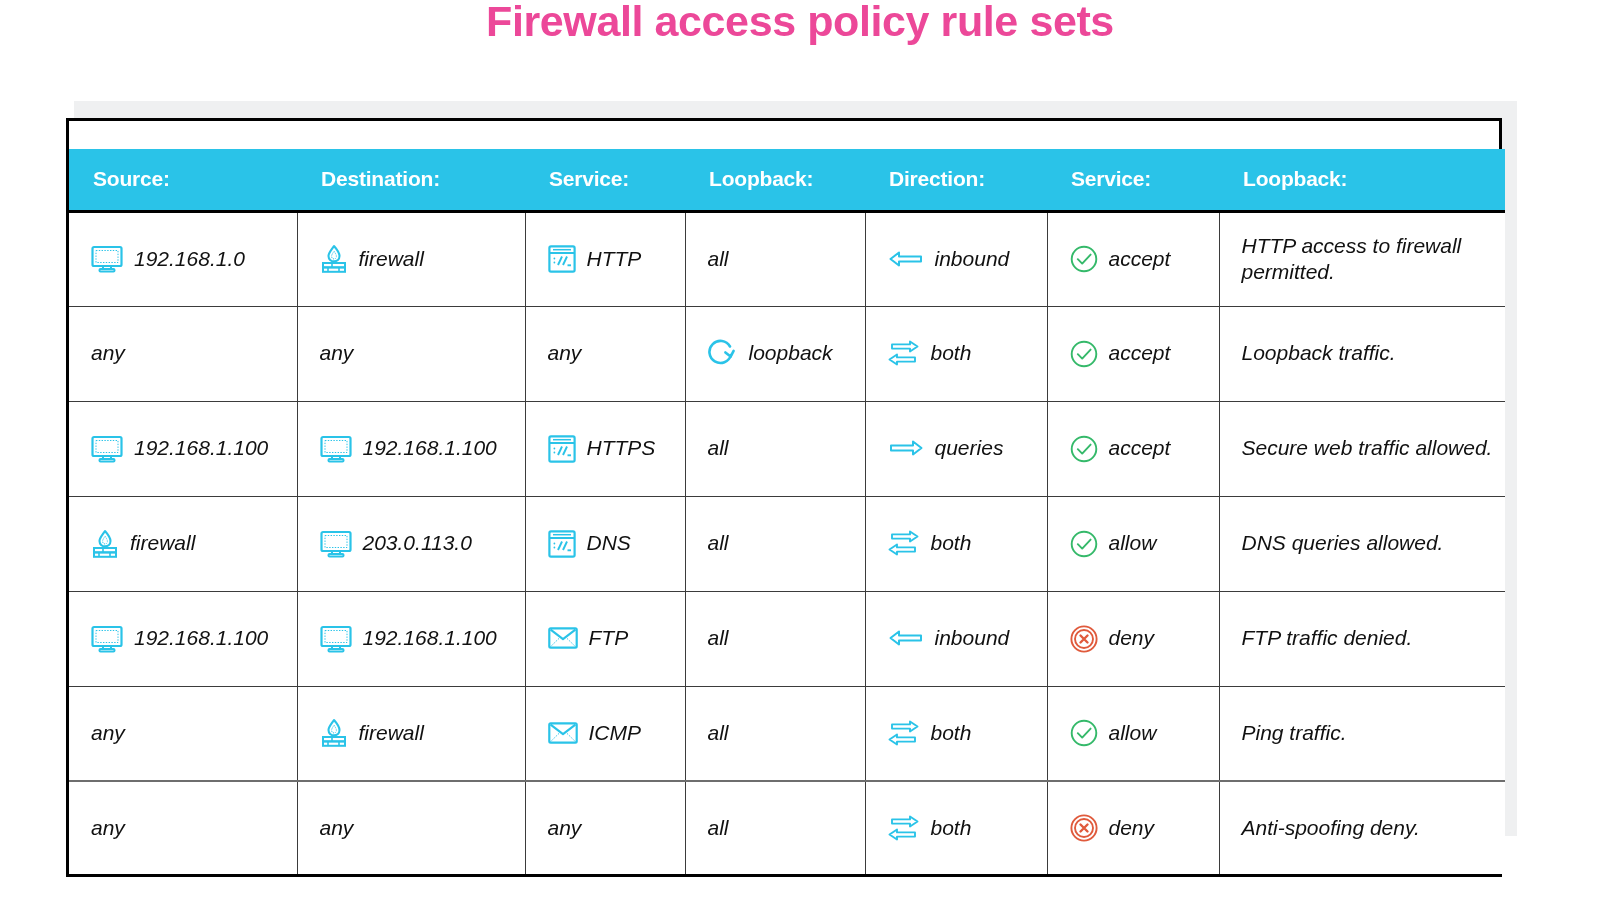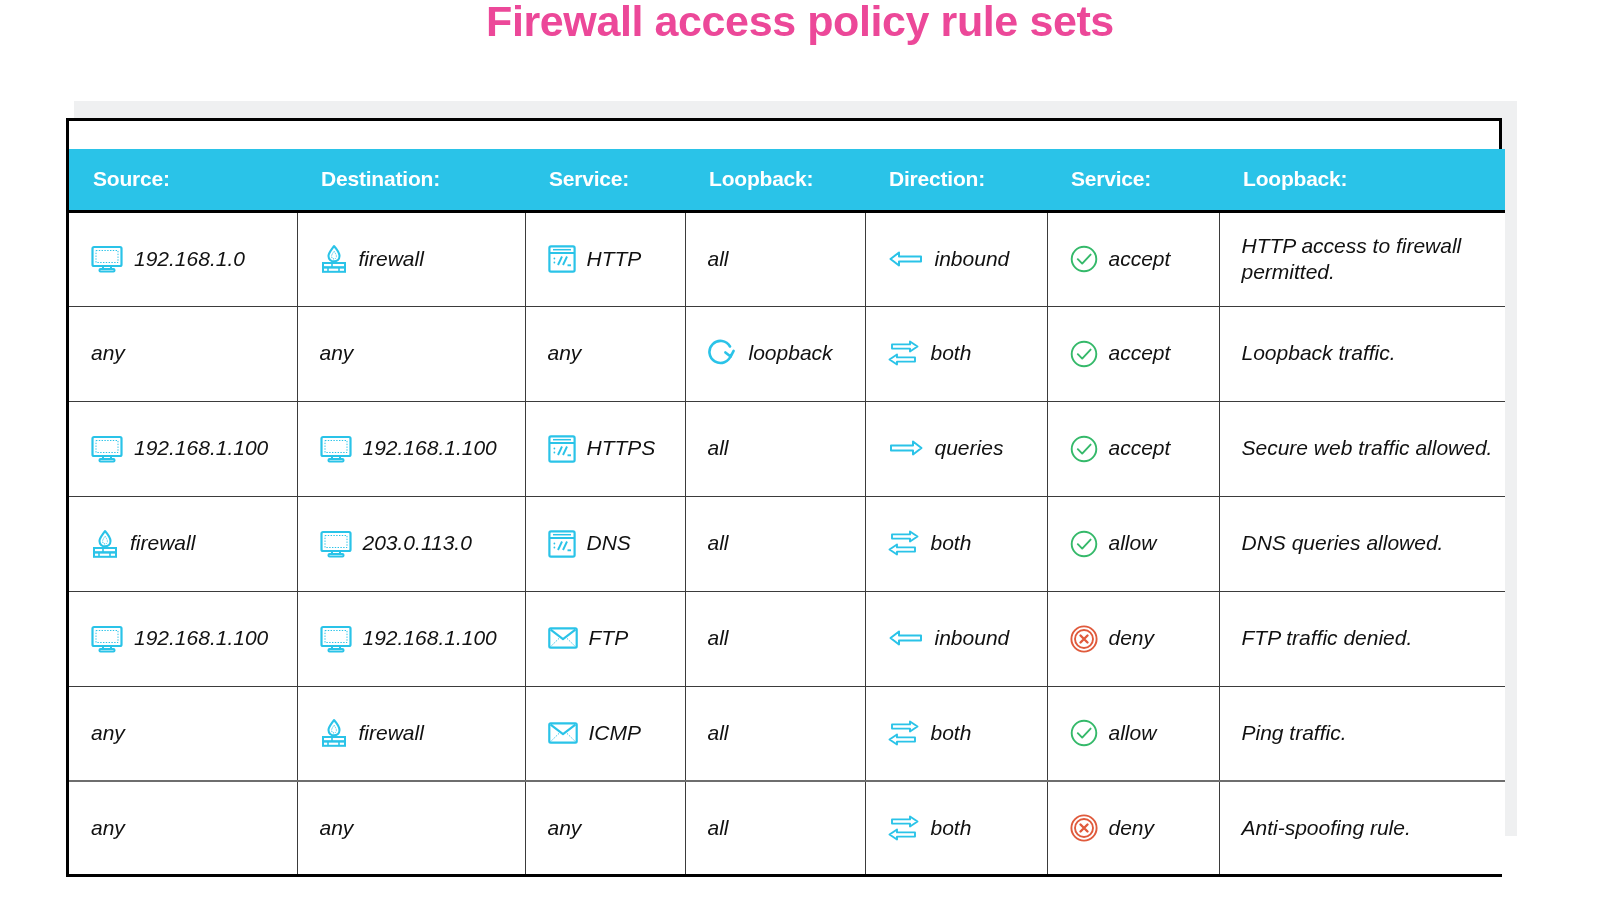--- a/index.html
+++ b/index.html
@@ -599,17 +599,17 @@
               <span class="ico">
                 <svg width="28" height="28" viewBox="0 0 28 28">
                   <circle cx="14" cy="14" r="12.6" fill="none" stroke="#e05a3c" stroke-width="1.9"></circle>
                   <circle cx="14" cy="14" r="9" fill="none" stroke="#e05a3c" stroke-width="1.9"></circle>
                   <path d="M10.5 10.5 L17.5 17.5 M17.5 10.5 L10.5 17.5" fill="none" stroke="#e05a3c" stroke-width="2.4" stroke-linecap="round"></path>
                 </svg>
               </span>
               <span class="txt">deny</span>
             </div>
           </td>
-          <td><span class="comment-txt">Anti-spoofing rule.</span></td>
+          <td><span class="comment-txt">Anti-spoofing deny.</span></td>
         </tr>
       </tbody>
   </table>
 </div>
 
 </body></html>

